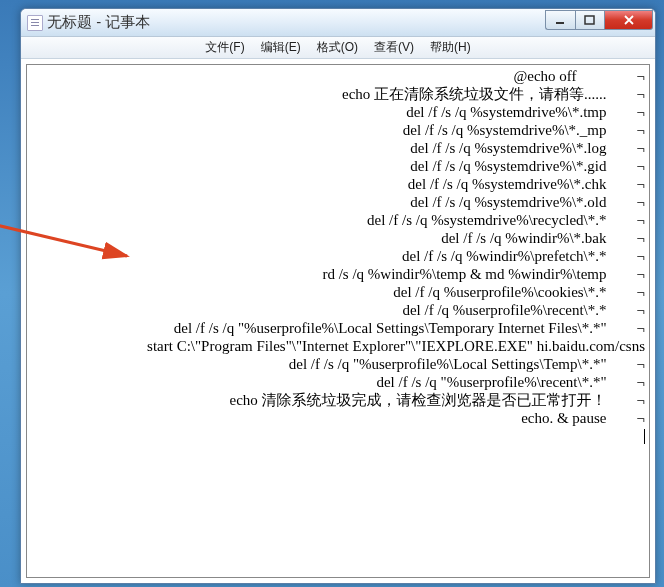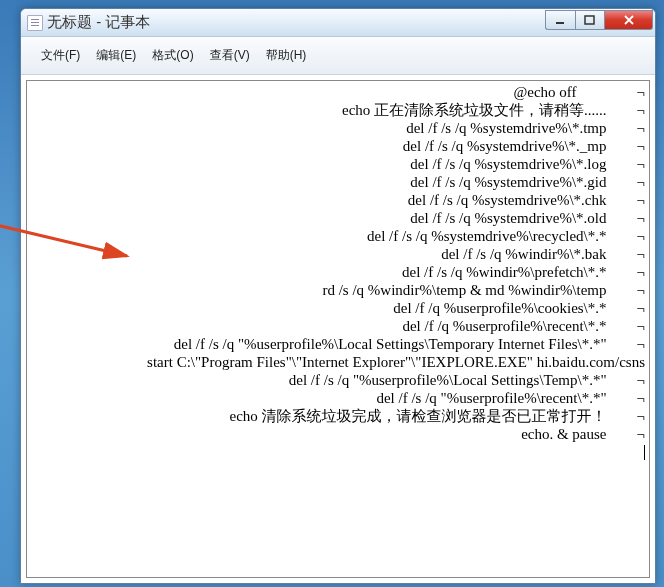--- a/index.html
+++ b/index.html
@@ -70,27 +70,28 @@
     .tb-btn.max { }
     .tb-btn.close {
       width: 48px;
       border-radius: 0 0 3px 0;
       border-left: none;
       background: linear-gradient(180deg, #f08080 0%, #d43a2a 50%, #c82a1a 100%);
       color: #fff;
     }
     .tb-btn svg { width: 12px; height: 10px; }
     .menubar {
-      height: 38px;
+      height: 22px;
       background: linear-gradient(180deg, #fafcfe 0%, #e8eef5 100%);
       border-bottom: 1px solid #c8d4e0;
       display: flex;
       align-items: center;
       font-size: 12px;
       padding: 0 12px;
+      justify-content: center;
     }
     .menu-item {
       padding: 2px 8px;
       cursor: pointer;
       color: #222;
     }
     .content {
       flex: 1;
       background: #fff;
       padding: 2px 4px;

